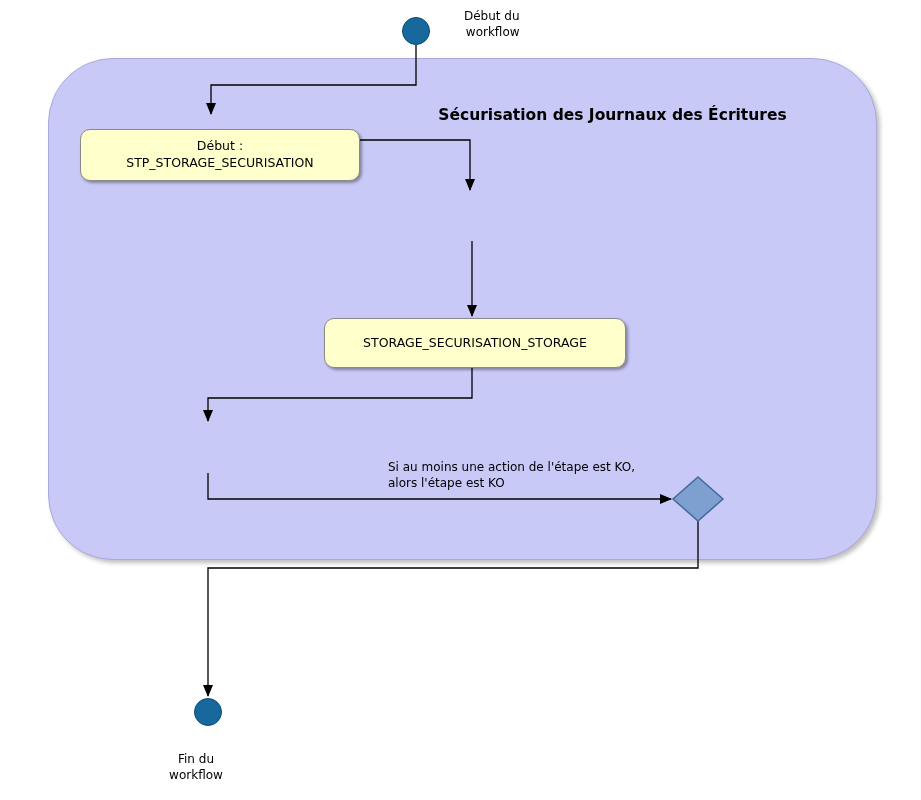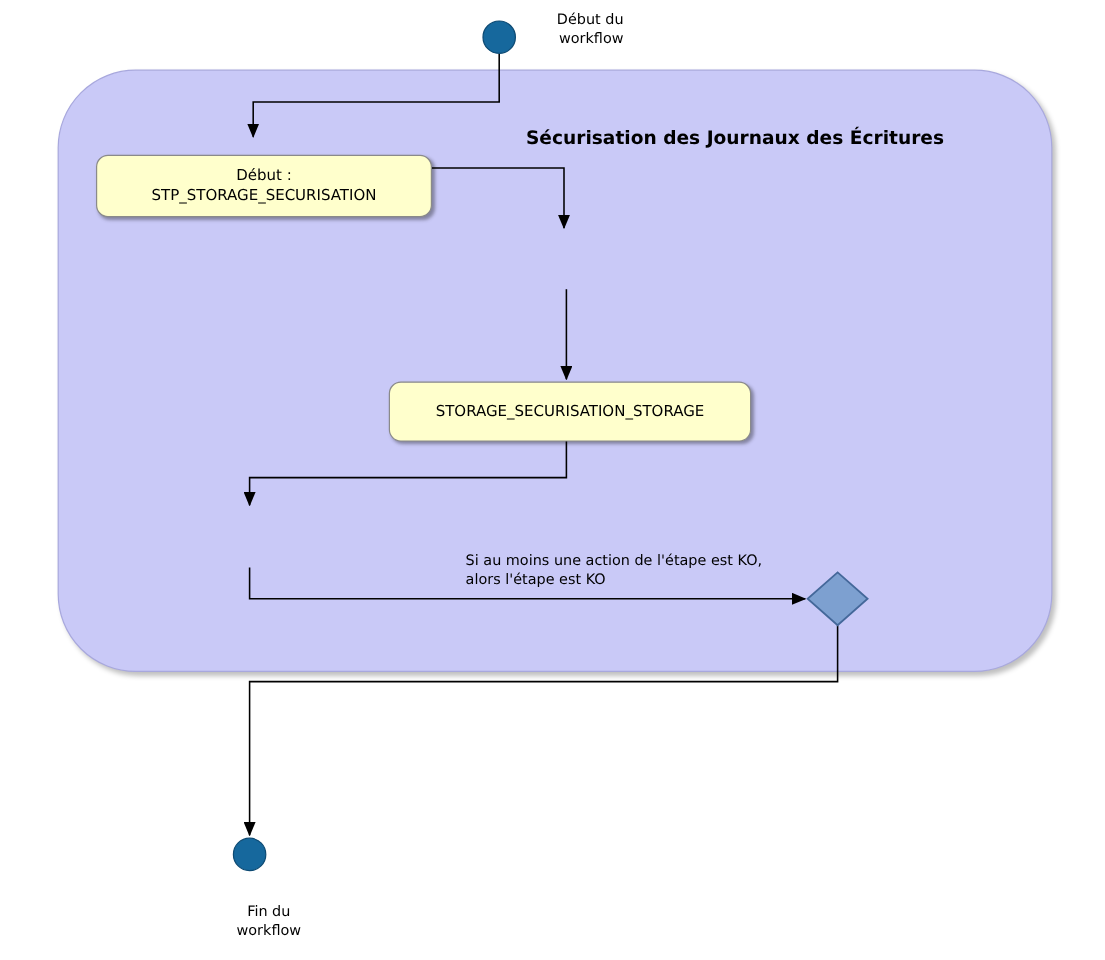--- a/index.html
+++ b/index.html
@@ -91,21 +91,21 @@
   .end-node   { left: 194px; top: 698px; }
 
   .node-label {
     position: absolute;
     font-size: 12px;
     line-height: 1.3;
     white-space: pre-line;
     z-index: 3;
   }
   .start-label { left: 464px; top: 9px; text-align: right; }
-  .end-label   { left: 184px; top: 752px; width: 80px; text-align: center; }
+  .end-label   { left: 156px; top: 752px; width: 80px; text-align: center; }
 
   .decision-note {
     position: absolute;
     left: 388px;
     top: 459px;
     width: 262px;
     text-align: left;
     font-size: 12px;
     line-height: 1.35;
     white-space: pre-line;

